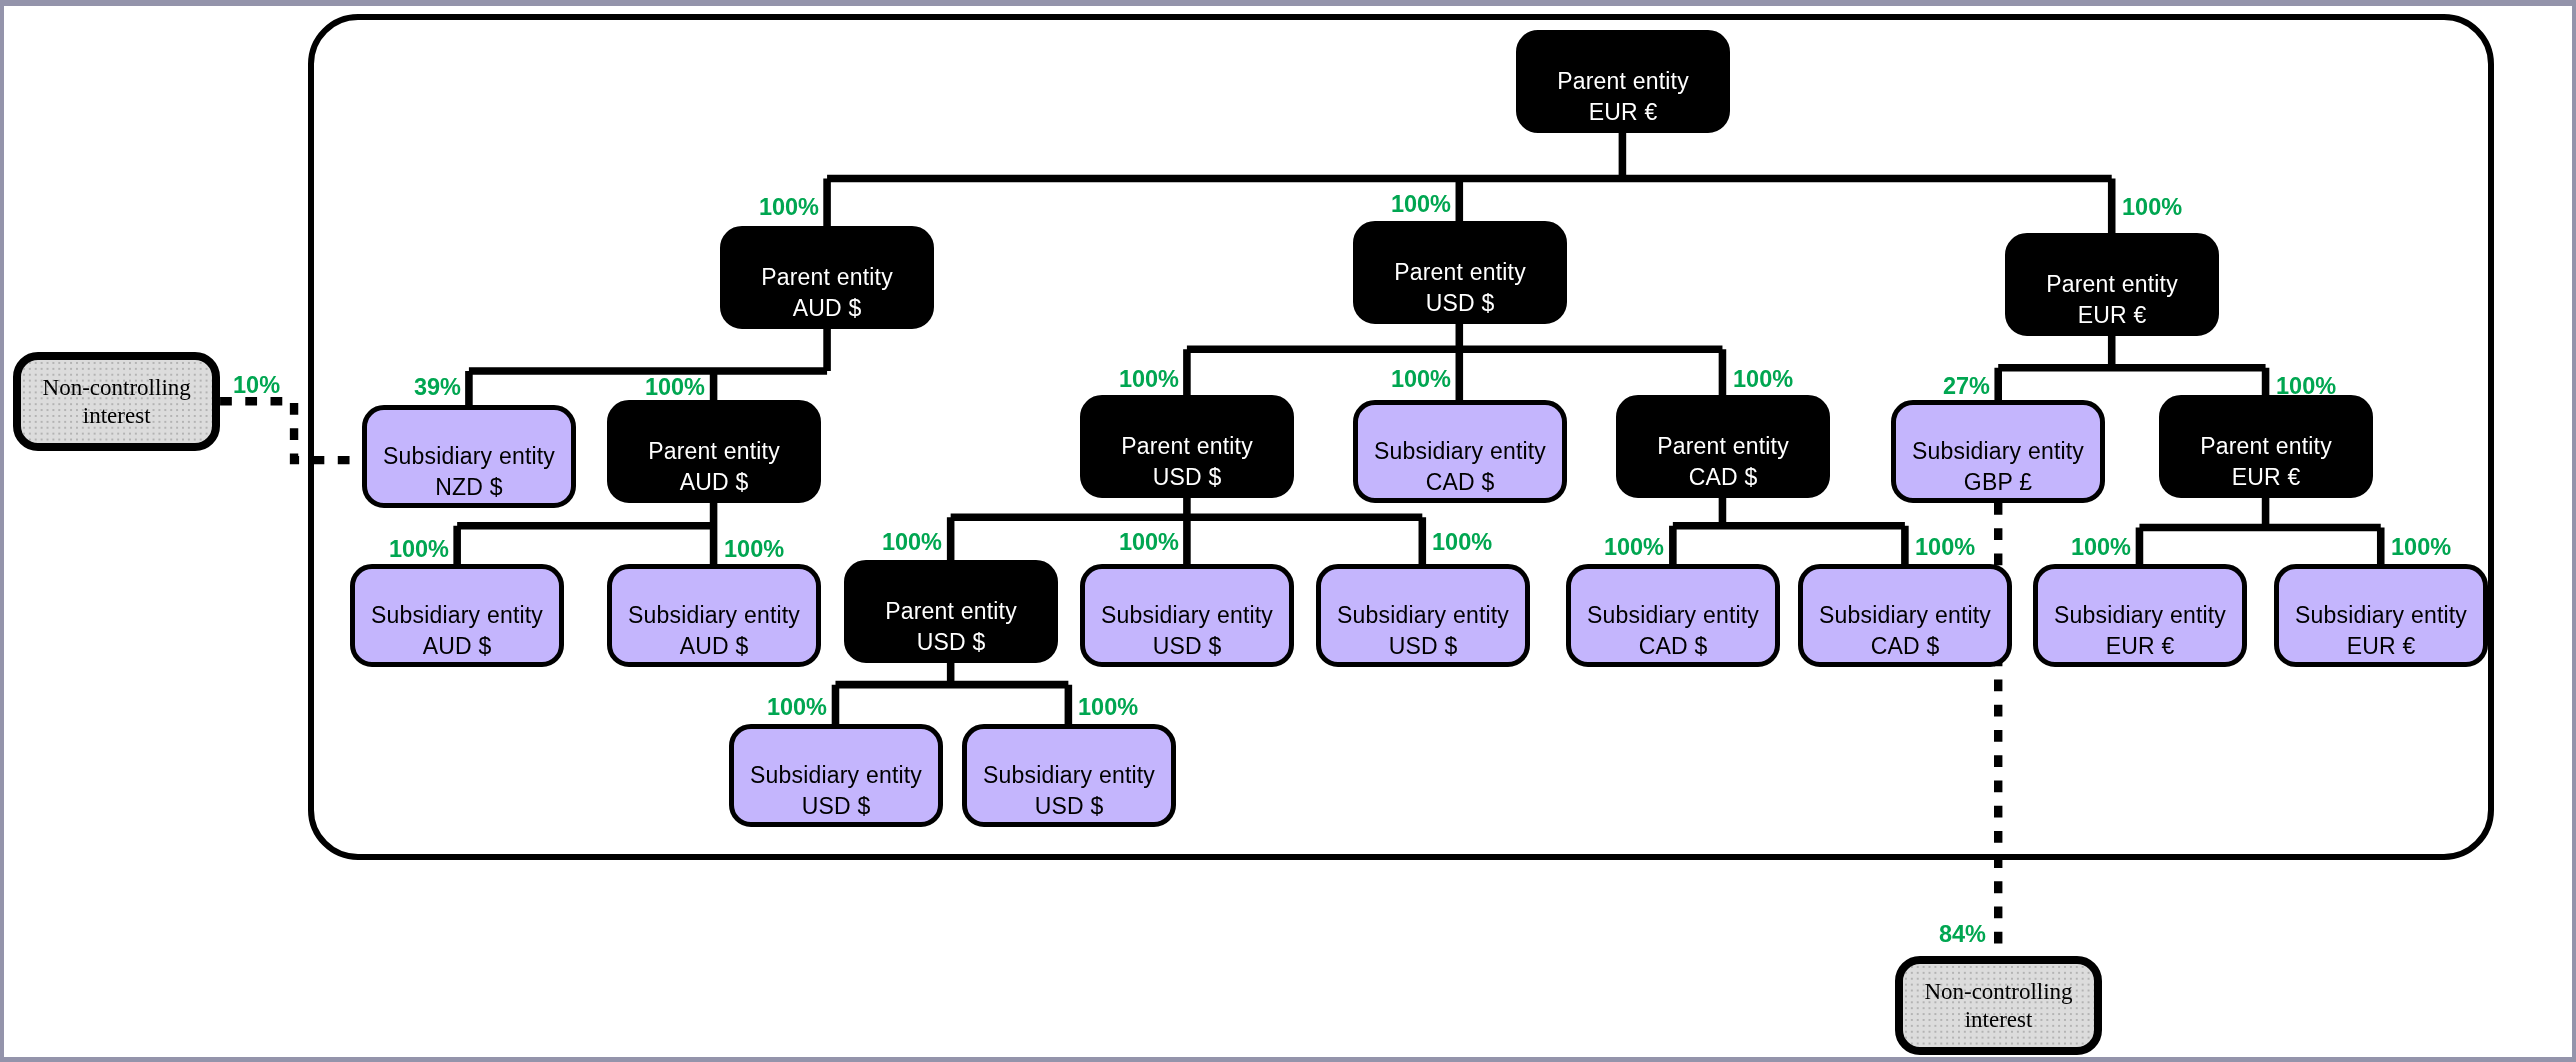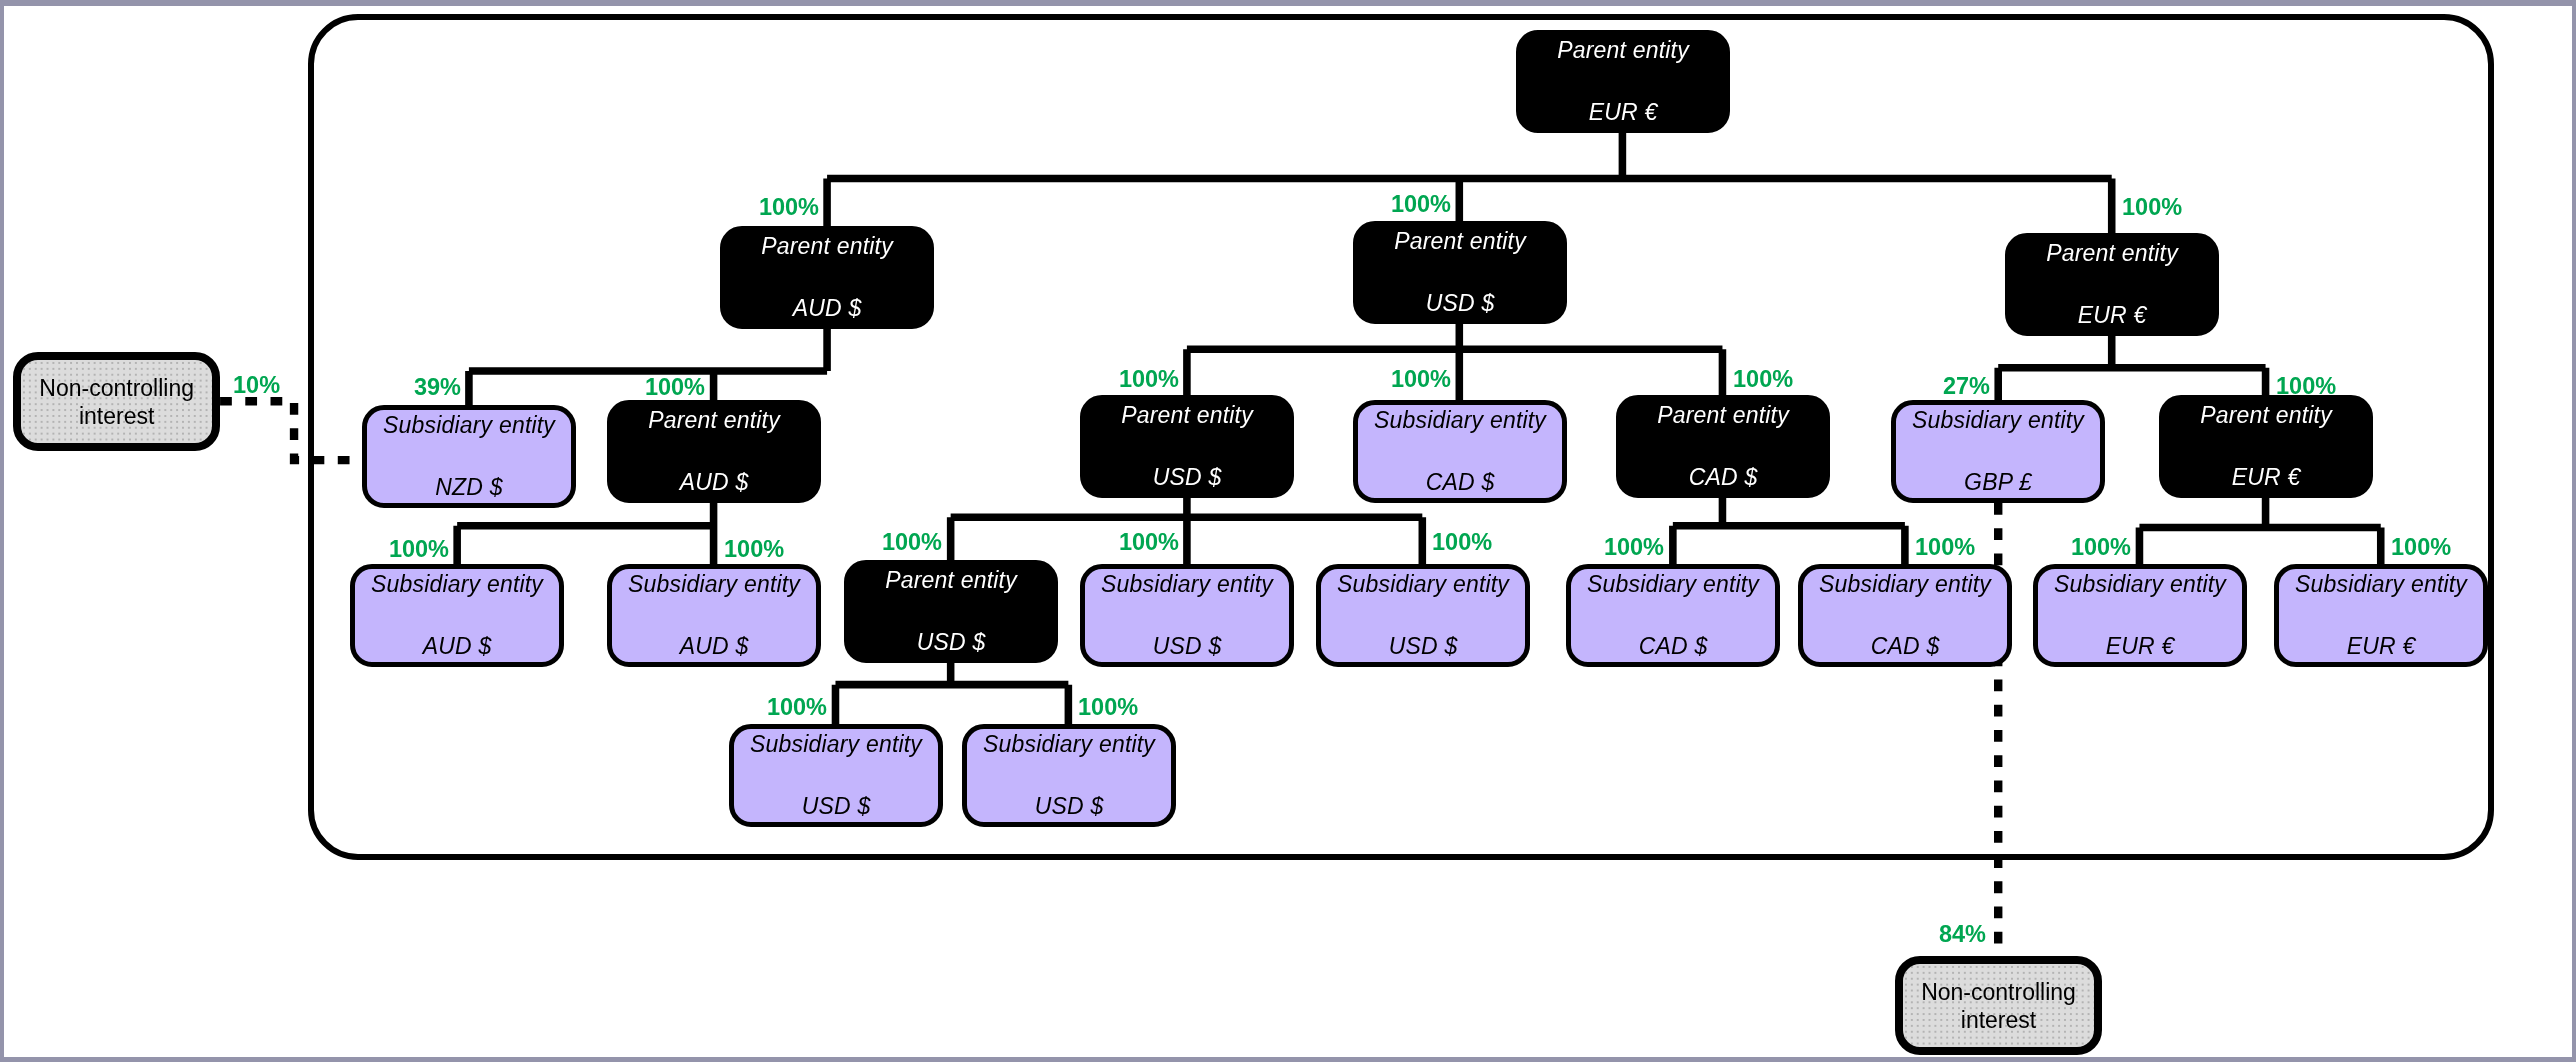--- a/index.html
+++ b/index.html
@@ -22,41 +22,40 @@
     border-radius:50px;
     background:#fff;
   }
   svg.wires{position:absolute;left:0;top:0;width:2576px;height:1063px;}
   .node{
     position:absolute;
     width:214px;height:103px;
     box-sizing:border-box;
     border-radius:22px;
     display:flex;flex-direction:column;
-    justify-content:space-between;align-items:center;
+    justify-content:flex-end;align-items:center;
     text-align:center;
     font-size:23px;line-height:31px;
     letter-spacing:0.2px;
-    font-style:italic;
   }
   .node.black{background:#000;color:#fff;border:5px solid #000;}
   .node.white{background:#c4b5fd;color:#000;border:5.9px solid #000;}
   .nci{
     position:absolute;
     width:207px;height:99px;
     box-sizing:border-box;
     border:8.4px solid #000;
     border-radius:25px;
     background-color:#dcdcdc;
     background-image:radial-gradient(#b3b3b3 1.2px, rgba(0,0,0,0) 1.3px);
     background-size:5.9px 5.9px;
     display:flex;flex-direction:column;
     justify-content:center;align-items:center;
     text-align:center;
-    color:#000;font-size:23px;line-height:28px;
+    color:#000;font-size:23px;line-height:28px;font-family:Liberation Serif, serif;
   }
   .pct{
     position:absolute;
     font-size:23.5px;font-weight:bold;
     color:#00a651;
     white-space:nowrap;
   }
   .pct.r{transform:translateX(-100%);}
 </style>
 </head>

